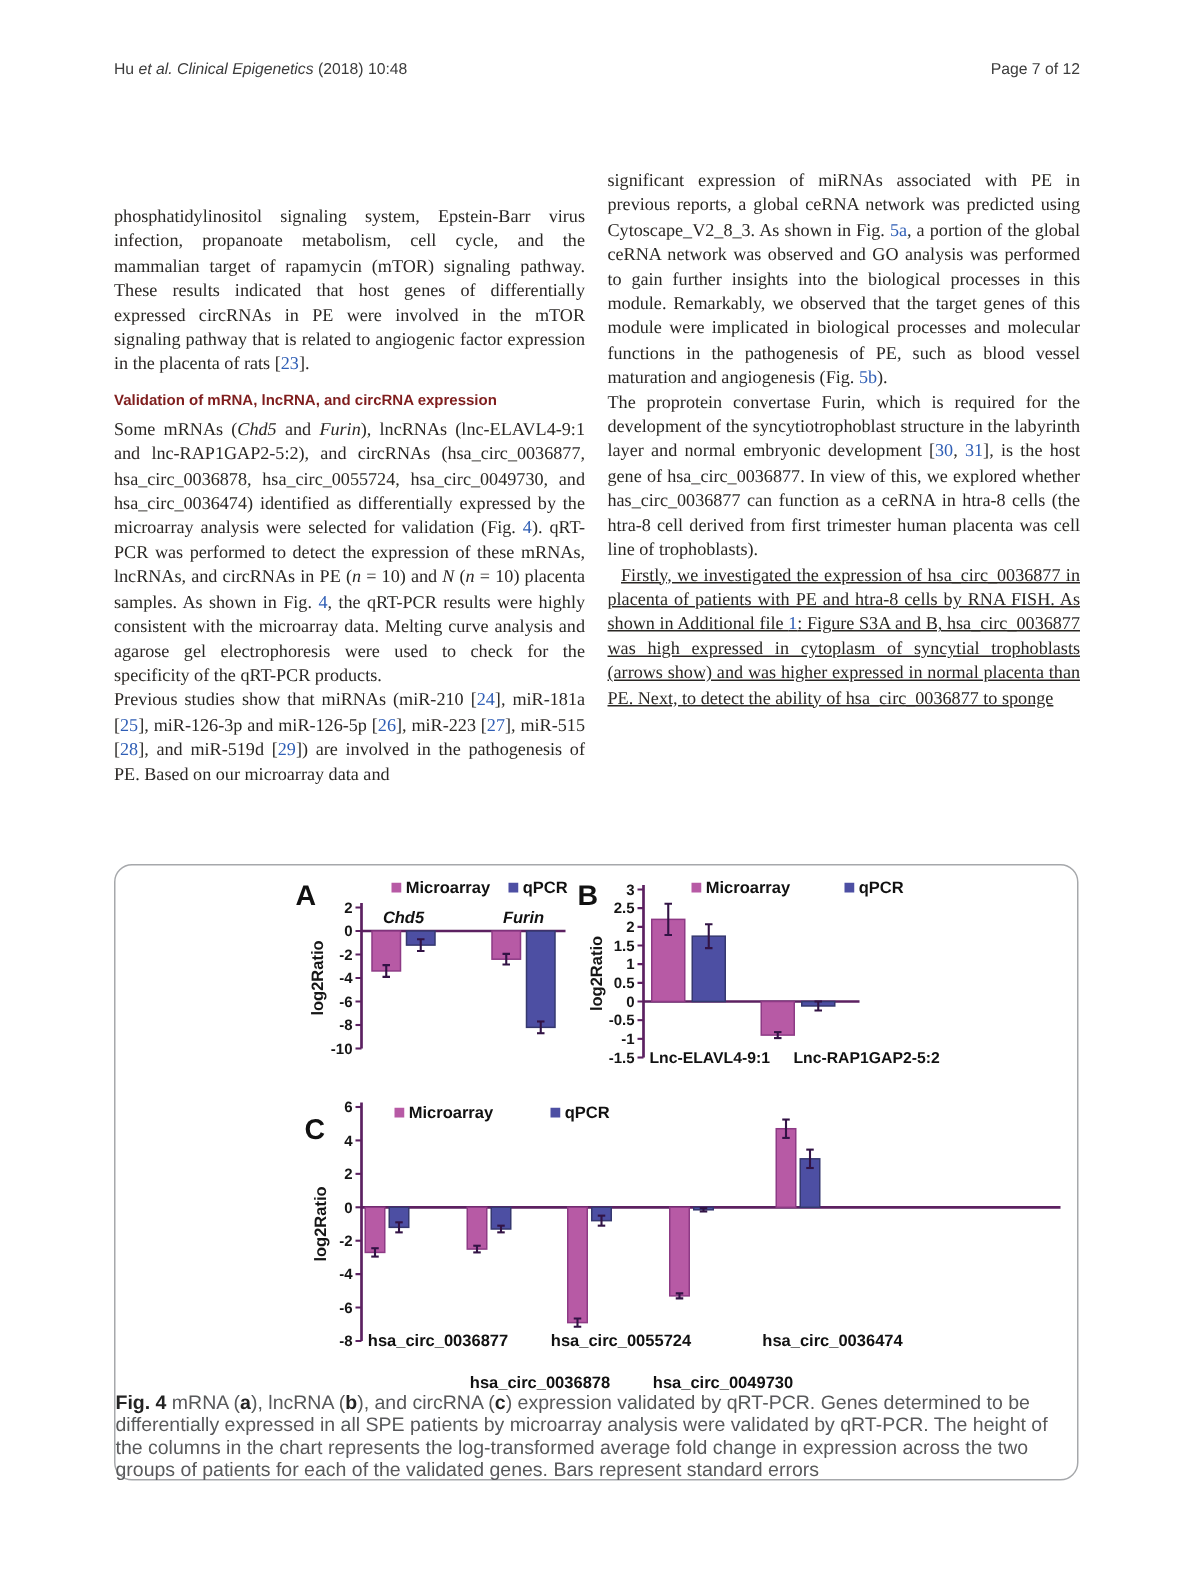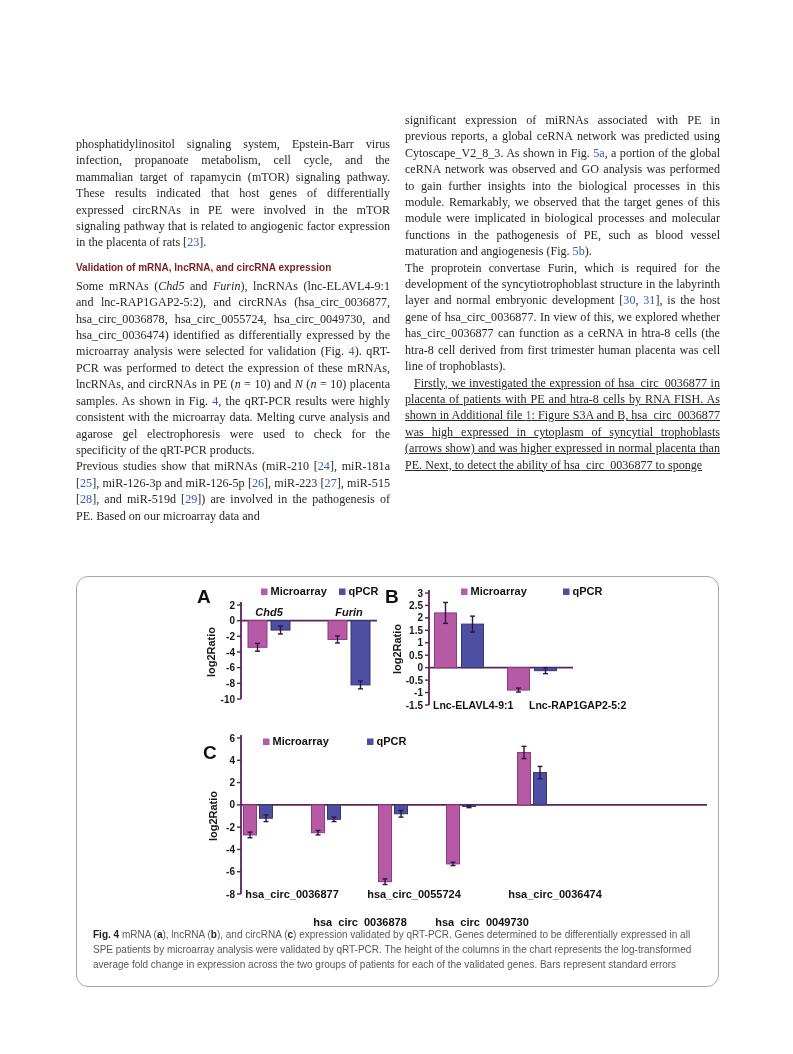--- a/index.html
+++ b/index.html
@@ -15,38 +15,42 @@
   #col-right{left:405px;width:315px;}
   .col p{margin:0;}
   .col p.indent{text-indent:9px;text-decoration:underline;}
   .col h2{font-family:"Liberation Sans",sans-serif;font-size:10px;line-height:15px;
           color:#7f1d1d;margin:9px 0 3px 0;text-align:left;}
   .cite{color:#2f5eb5;cursor:pointer;}
   
   .figure-box{position:absolute;left:76px;top:576px;width:641px;height:409px;
               border:1.5px solid #a6a8ab;border-radius:12px;background:#fff;}
   .figure-box svg{position:absolute;left:0;top:0;}
-  .caption{position:absolute;left:16px;right:10px;top:350px;margin:0;
-           font-family:"Liberation Sans",sans-serif;font-size:10px;line-height:15px;
+  .caption{position:absolute;left:0;right:10px;top:350px;margin:0;
+           font-family:"Liberation Sans",sans-serif;font-size:13px;line-height:15px;
            color:#58595b;text-align:left;}
   .caption b{color:#232323;}
   
   .tick{font:bold 10px "Liberation Sans",sans-serif;fill:#161616;}
   .ylab{font:bold 11px "Liberation Sans",sans-serif;fill:#161616;}
   .plabel{font:bold 19px "Liberation Sans",sans-serif;fill:#111;}
   .legendt{font:bold 11px "Liberation Sans",sans-serif;fill:#111;}
   .catA{font:italic bold 11px "Liberation Sans",sans-serif;fill:#111;}
   .catB{font:bold 10.5px "Liberation Sans",sans-serif;fill:#111;}
   .catC{font:bold 11px "Liberation Sans",sans-serif;fill:#111;}
 </style>
 </head>
 <body>
 
 <div class="page">
 
+  <div class="hdr">
+    <div><span>Hu </span><i>et al. Clinical Epigenetics</i><span> (2018) 10:48</span></div>
+    <div>Page 7 of 12</div>
+  </div>
 
   <div class="col" id="col-left">
       <p><span>phosphatidylinositol signaling system, Epstein-Barr virus infection, propanoate metabolism, cell cycle, and the mammalian target of rapamycin (mTOR) signaling pathway. These results indicated that host genes of differentially expressed circRNAs in PE were involved in the mTOR signaling pathway that is related to angiogenic factor expression in the placenta of rats [</span><span class="cite">23</span><span>].</span></p>
       <h2>Validation of mRNA, lncRNA, and circRNA expression</h2>
       <p><span>Some mRNAs (</span><i>Chd5</i><span> and </span><i>Furin</i><span>), lncRNAs (lnc-ELAVL4-9:1 and lnc-RAP1GAP2-5:2), and circRNAs (hsa_circ_0036877, hsa_circ_0036878, hsa_circ_0055724, hsa_circ_0049730, and hsa_circ_0036474) identified as differentially expressed by the microarray analysis were selected for validation (Fig. </span><span class="cite">4</span><span>). qRT-PCR was performed to detect the expression of these mRNAs, lncRNAs, and circRNAs in PE (</span><i>n</i><span> = 10) and </span><i>N</i><span> (</span><i>n</i><span> = 10) placenta samples. As shown in Fig. </span><span class="cite">4</span><span>, the qRT-PCR results were highly consistent with the microarray data. Melting curve analysis and agarose gel electrophoresis were used to check for the specificity of the qRT-PCR products.</span></p>
       <p><span>Previous studies show that miRNAs (miR-210 [</span><span class="cite">24</span><span>], miR-181a [</span><span class="cite">25</span><span>], miR-126-3p and miR-126-5p [</span><span class="cite">26</span><span>], miR-223 [</span><span class="cite">27</span><span>], miR-515 [</span><span class="cite">28</span><span>], and miR-519d [</span><span class="cite">29</span><span>]) are involved in the pathogenesis of PE. Based on our microarray data and</span></p>
     </div>
   <div class="col" id="col-right">
       <p><span>significant expression of miRNAs associated with PE in previous reports, a global ceRNA network was predicted using Cytoscape_V2_8_3. As shown in Fig. </span><span class="cite">5a</span><span>, a portion of the global ceRNA network was observed and GO analysis was performed to gain further insights into the biological processes in this module. Remarkably, we observed that the target genes of this module were implicated in biological processes and molecular functions in the pathogenesis of PE, such as blood vessel maturation and angiogenesis (Fig. </span><span class="cite">5b</span><span>).</span></p>
       <p><span>The proprotein convertase Furin, which is required for the development of the syncytiotrophoblast structure in the labyrinth layer and normal embryonic development [</span><span class="cite">30</span><span>, </span><span class="cite">31</span><span>], is the host gene of hsa_circ_0036877. In view of this, we explored whether has_circ_0036877 can function as a ceRNA in htra-8 cells (the htra-8 cell derived from first trimester human placenta was cell line of trophoblasts).</span></p>

